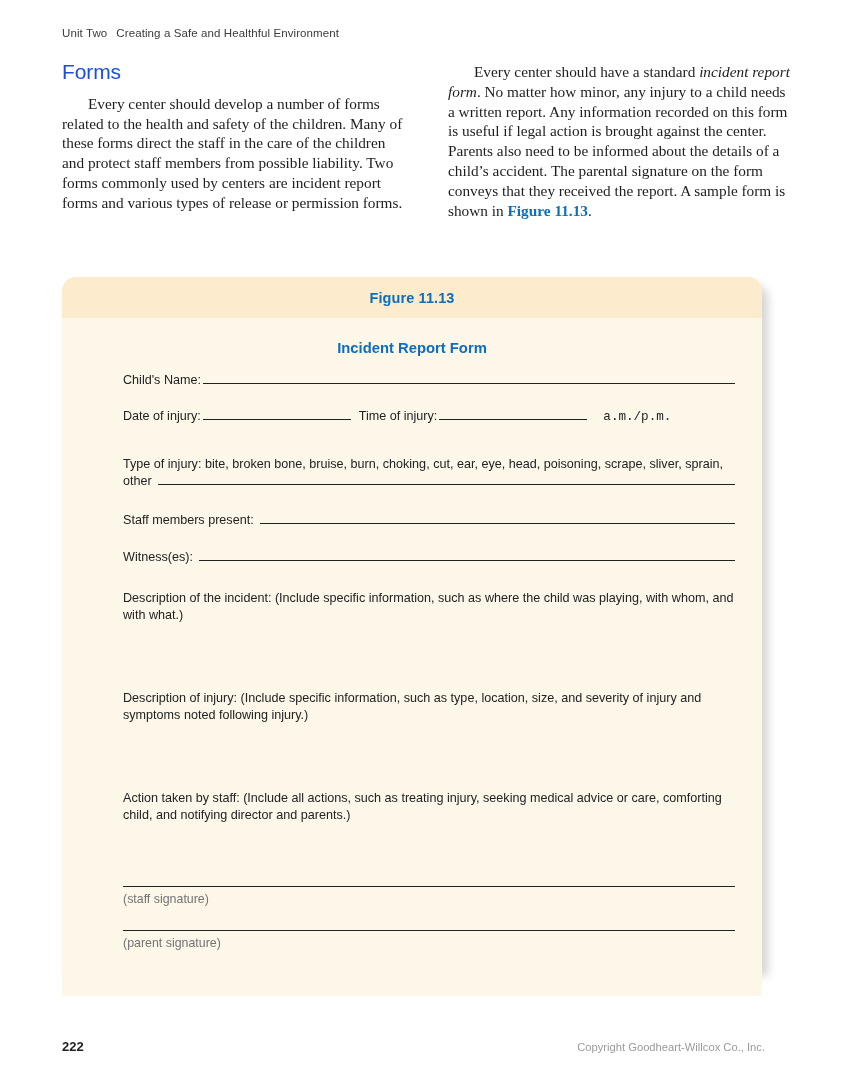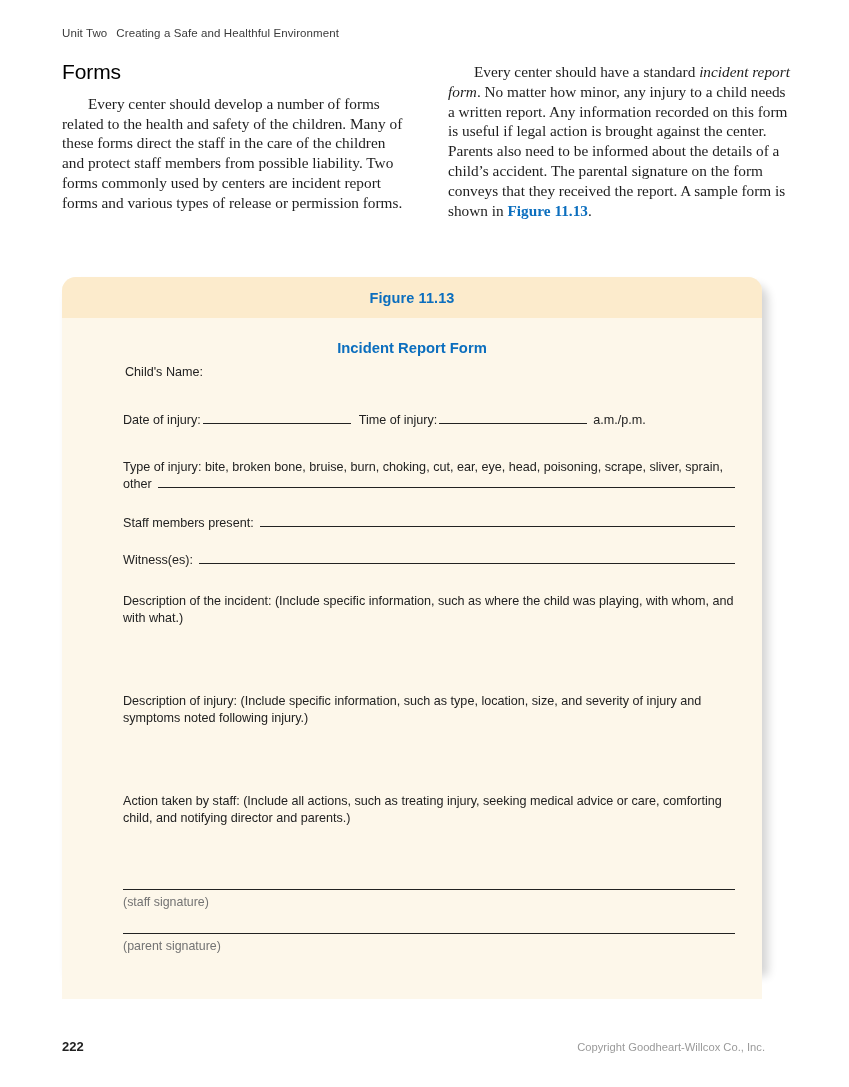--- a/index.html
+++ b/index.html
@@ -39,21 +39,21 @@
     color: #1d1d1d;
     text-align: left;
   }
   .col-left  { left: 62px; }
   .col-right { left: 448px; top: 62px; }
 
   .section-title {
     font-family: "Liberation Sans", sans-serif;
     font-size: 21px;
     font-weight: 400;
-    color: #000000;
+    color: #1d4ed8;
     margin: 0 0 12px 0;
     letter-spacing: -0.1px;
   }
   .para { margin: 0; text-indent: 26px; }
   .para em { font-style: italic; }
   .figref { color: #0B6EBE; font-weight: bold; font-family: "Liberation Serif", serif; }
 
   
   .figure-wrap {
     position: absolute;
@@ -123,27 +123,27 @@
 
   .frow { display: flex; align-items: baseline; white-space: nowrap; }
   .flabel { flex: none; }
   .fline {
     border-bottom: 1.4px solid #222222;
     height: 11px;
     flex: 1 1 auto;
     margin: 0 0 0 2px;
   }
   .fline.fixed-w { flex: none; width: 148px; }
-  .ftail { flex: none; margin-left: 6px; }
+  .ftail { flex: none; margin-left: 16px; font-family: Liberation Mono, monospace; }
   .gap-sm { width: 8px; flex: none; }
 
   .block { }
   .block p { margin: 0; white-space: normal; }
 
-  .m-name   { margin-top: 4px; flex-direction: column; }
+  .m-name   { margin-top: 12px; }
   .m-date   { margin-top: 19px; }
   .m-type   { margin-top: 30px; }
   .m-other  { margin-top: 0px; }
   .m-staff  { margin-top: 22px; }
   .m-wit    { margin-top: 20px; }
   .m-desc1  { margin-top: 24px; }
   .m-desc2  { margin-top: 66px; }
   .m-action { margin-top: 66px; }
 
   .sig-group { margin-top: 62px; }

